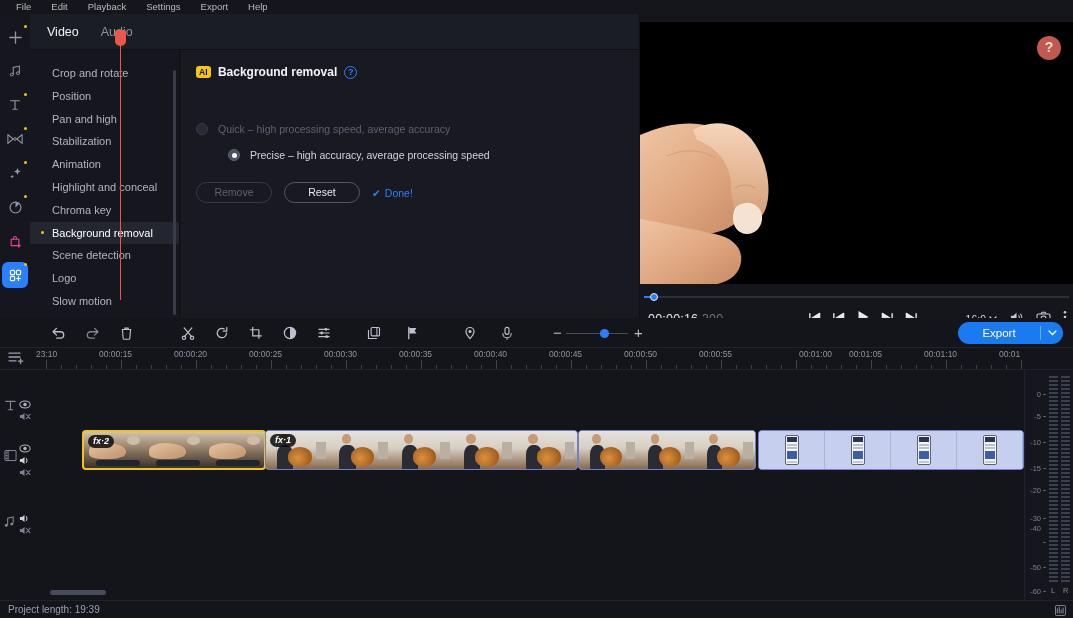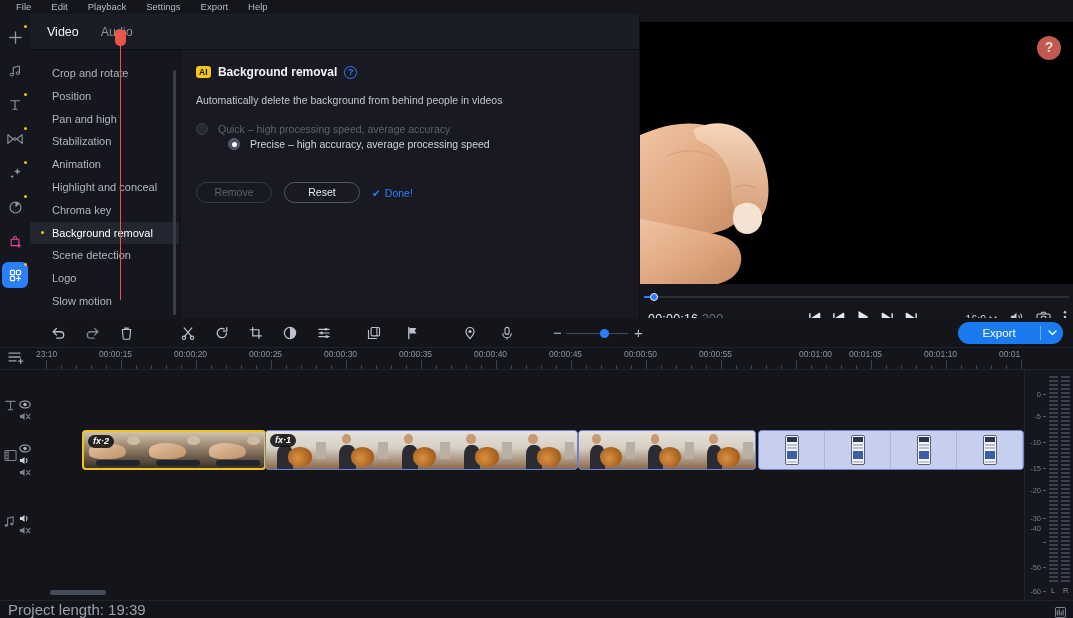--- a/index.html
+++ b/index.html
@@ -85,21 +85,21 @@
   }
   .pp-title { font-size: 12px; font-weight: bold; color: #f2f4f8; }
   .help-circ {
     width: 13px; height: 13px; border-radius: 50%;
     border: 1.3px solid #2a7fff; color: #2a7fff;
     font-size: 9px; line-height: 10.4px; text-align: center; font-weight: bold;
   }
   .pp-desc { position: absolute; left: 15px; top: 44px; font-size: 10.5px; color: #c2c6d1; }
   .radio-row { position: absolute; left: 15px; display: flex; align-items: center; gap: 10px; }
   .radio-row.r1 { top: 73px; text-align: center; }
-  .radio-row.r2 { top: 88px; padding-left: 32px; }
+  .radio-row.r2 { top: 99px; padding-left: 32px; }
   .radio {
     width: 12px; height: 12px; border-radius: 50%;
     background: #272a35; border: 1px solid #3a3e4b;
     display: flex; align-items: center; justify-content: center; flex: none;
   }
   .radio.on { background: #4b4f60; border-color: #5c6174; }
   .radio .dotc { width: 5px; height: 5px; border-radius: 50%; background: #fff; }
   .radio-label { font-size: 10.5px; color: #d0d4de; }
   .radio-label.dis { color: #5d6271; }
   .btn-row { position: absolute; left: 15px; top: 132px; display: flex; align-items: center; gap: 12px; }
@@ -208,21 +208,21 @@
   .m-bar { position: absolute; top: 6px; width: 9px; height: 206px; }
   .m-bar.l { left: 24px; } .m-bar.r { left: 36px; }
   .m-seg { position: absolute; left: 0; width: 9px; height: 2px; background: #3b404f; }
   .m-ch { position: absolute; top: 216px; font-size: 7.5px; color: #868b99; }
   .m-ch.l { left: 26px; } .m-ch.r { left: 38px; }
 
   
   .status {
     position: absolute; left: 0; top: 600px; width: 1073px; height: 18px;
     background: #14151b; border-top: 1px solid #21232c;
-    font-size: 15px; color: #9aa0ae; line-height: 18px; padding-left: 8px;
+    font-size: 10px; color: #9aa0ae; line-height: 18px; padding-left: 8px;
   }
   .status-ico { position: absolute; right: 7px; top: 3px; color: #9aa0ae; }
   .dividerv { position: absolute; background: #0f1016; width: 1px; }
 </style>
 </head>
 <body>
 
 <div class="app">
 
   <div class="menubar">
@@ -315,21 +315,20 @@
     <div class="prop-item">Slow motion</div>
     <div class="proplist-scroll"></div>
   </div>
 
   <div class="proppanel">
     <div class="pp-head">
       <span class="ai-badge">AI</span>
       <span class="pp-title">Background removal</span>
       <span class="help-circ">?</span>
     </div>
-    <div class="pp-desc">Automatically delete the background from behind people in videos</div>
 
     <div class="radio-row r1">
       <span class="radio"></span>
       <span class="radio-label dis">Quick – high processing speed, average accuracy</span>
     </div>
     <div class="radio-row r2">
       <span class="radio on">
           <span class="dotc"></span>
         </span>
       <span class="radio-label">Precise – high accuracy, average processing speed</span>

